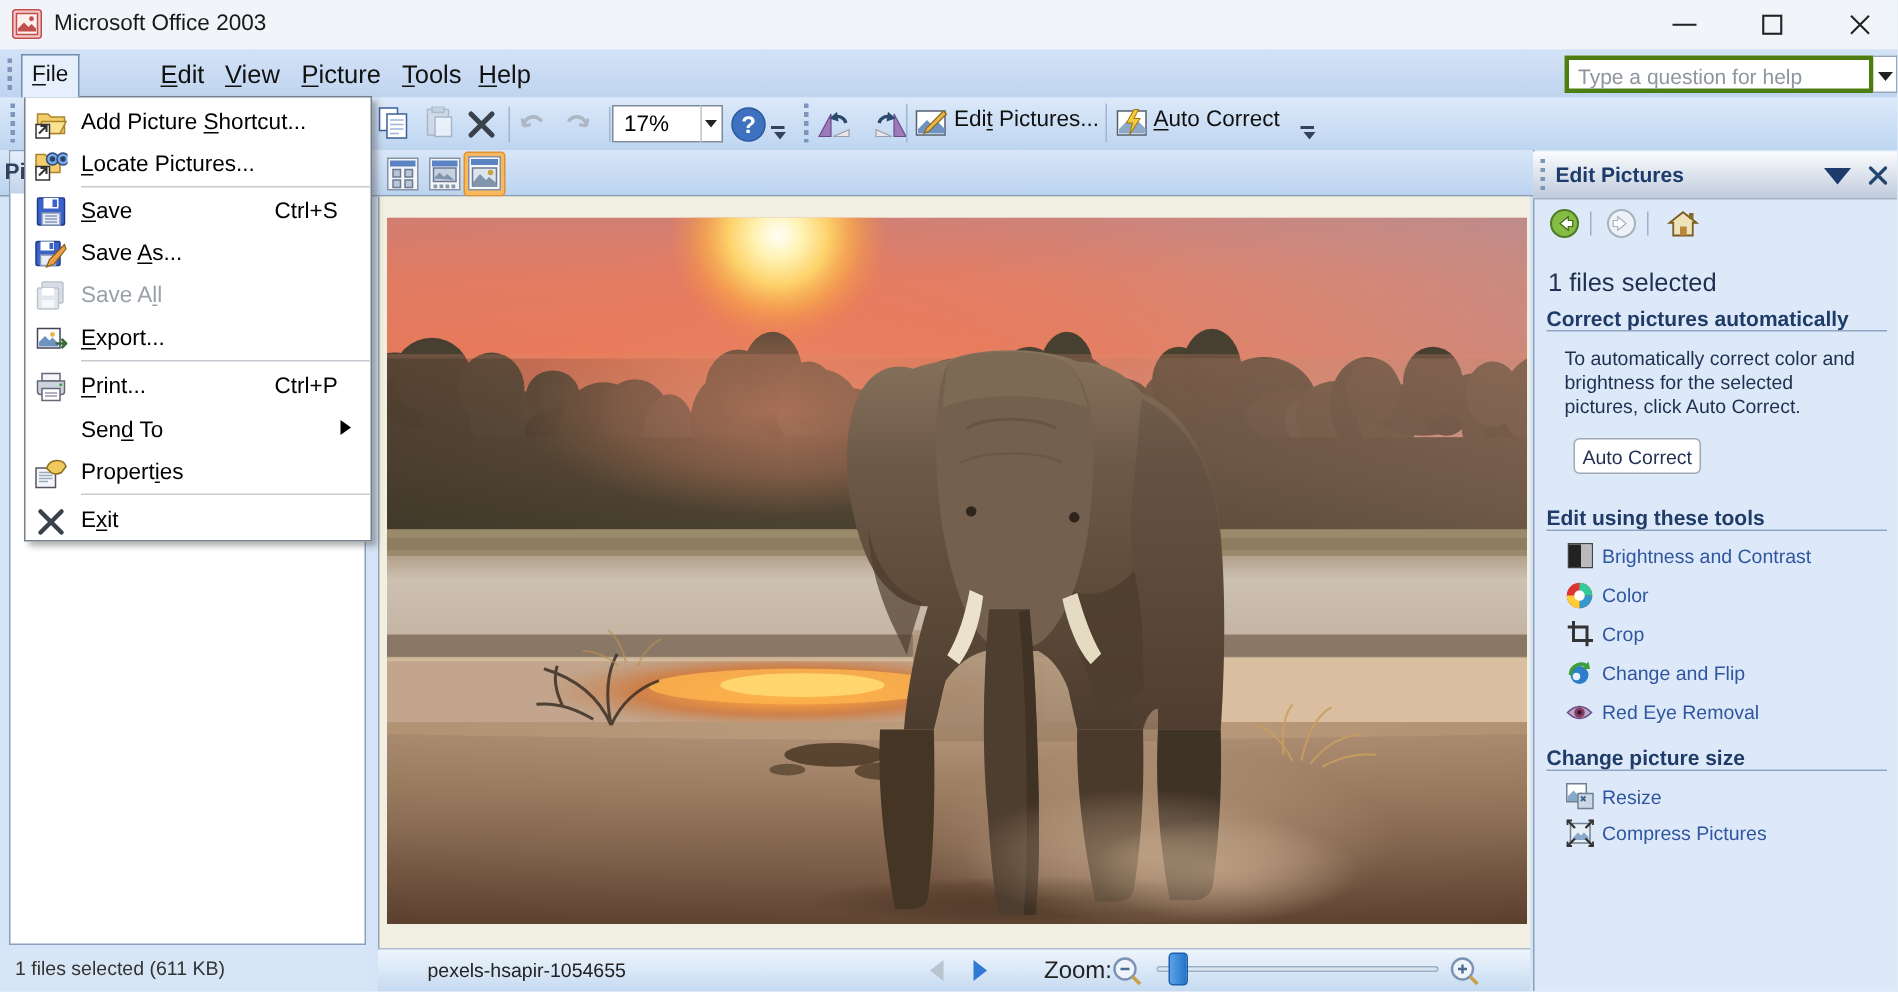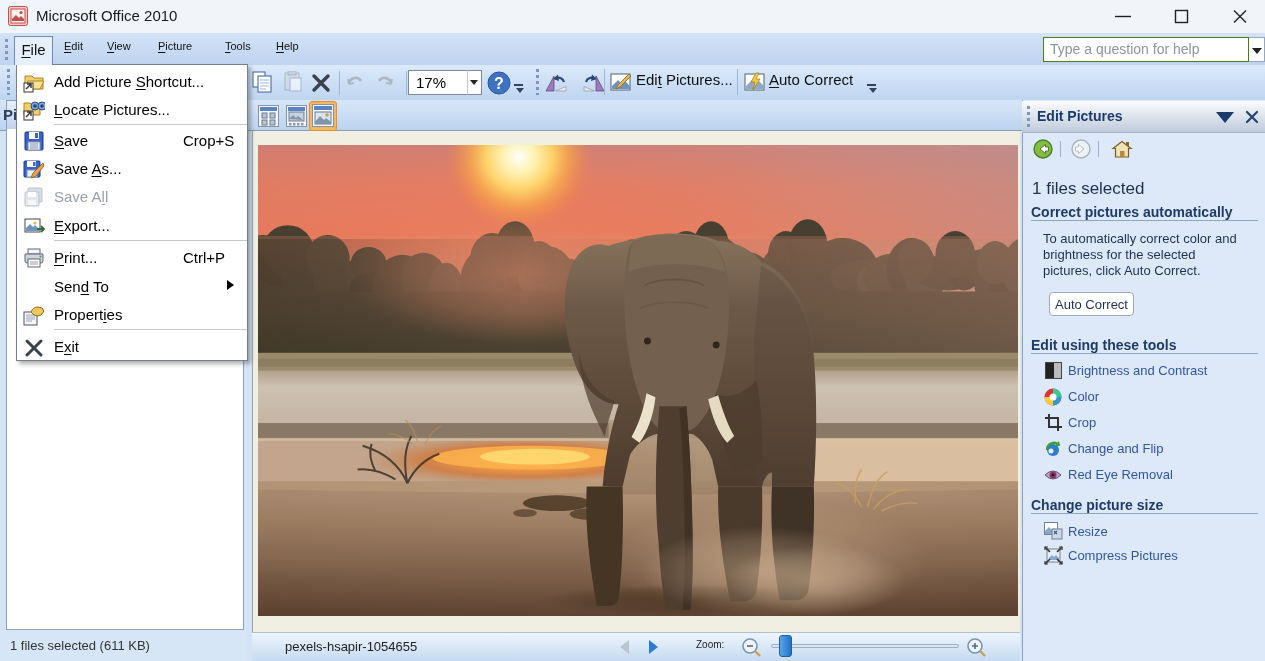--- a/index.html
+++ b/index.html
@@ -8,27 +8,27 @@
 .abs{position:absolute;}
 
 
 #titlebar{left:0;top:0;width:1265px;height:33px;background:#f1f4f9;}
 #titletext{left:36px;top:7px;font-size:15px;color:#1a1a1a;}
 #appicon{left:8px;top:6px;}
 
 
 #menubar{left:0;top:33px;width:1265px;height:32px;
   background:linear-gradient(#d3e2f7,#bfd4ef);}
-.mitem{top:37px;height:25px;font-size:11px;color:#111;padding-top:3px;}
+.mitem{top:37px;height:25px;font-size:17px;color:#111;padding-top:3px;margin-left:43px;}
 u{text-decoration:underline;text-underline-offset:2px;}
 #fileitem{left:14px;top:36px;width:39px;height:29px;background:#e6f0fd;
   border:1px solid #6f8bb0;border-bottom:none;font-size:15px;color:#111;
   text-align:center;padding-top:4px;z-index:30;}
 #qbox{left:1043px;top:37px;width:206px;height:25px;background:#fff;
-  border:1px solid #4d7c0f;color:#8e959e;font-size:14px;padding:3px 0 0 6px;}
+  border:3px solid #4d7c0f;color:#8e959e;font-size:14px;padding:3px 0 0 6px;}
 #qarrow{left:1249px;top:37px;width:16px;height:25px;background:#fff;border:1px solid #94a7bd;border-left:none;}
 #qarrow:after{content:"";position:absolute;left:3px;top:10px;border:5px solid transparent;border-top:6px solid #222;}
 
 
 #toolbar1{left:0;top:65px;width:1265px;height:35px;
   background:linear-gradient(#dcE9fa,#bed5f0);}
 #toolbar2{left:0;top:100px;width:1265px;height:31px;
   background:linear-gradient(#d8e6f8,#bcd3ef);border-bottom:1px solid #8a9cb0;}
 .tsep{top:4px;width:1px;height:26px;background:#9fb6d4;}
 .grip{width:3px;background:repeating-linear-gradient(#7c97bb 0 3px,transparent 3px 6px);}
@@ -39,21 +39,21 @@
   color:#30425e;font-size:15px;font-weight:bold;padding:5px 0 0 0;text-indent:-4px;}
 #statusleft{left:0px;top:630px;width:246px;height:31px;background:#d7e6f6;
   font-size:13px;color:#333;padding:8px 0 0 10px;}
 
 
 #preview{left:252px;top:131px;width:768px;height:530px;background:#f1efe2;border-left:1px solid #99a5ad;}
 #photo{left:258px;top:145px;width:760px;height:471px;}
 #pbar{left:252px;top:632px;width:768px;height:29px;
   background:linear-gradient(#eef5fc,#c5daf1);border-top:1px solid #aebfd4;}
 #fname{left:285px;top:639px;font-size:13px;color:#222;}
-#zoomlbl{left:696px;top:639px;font-size:10px;color:#222;}
+#zoomlbl{left:696px;top:639px;font-size:16px;color:#222;}
 #ztrack{left:771px;top:644px;width:188px;height:4px;background:#dbe5f0;border:1px solid #9db0c7;border-radius:2px;}
 #zthumb{left:779px;top:635px;width:13px;height:22px;border-radius:3px;
   background:linear-gradient(90deg,#5aa3e8,#2272c8);border:1px solid #1c5fa8;}
 
 
 #taskpane{left:1022px;top:100px;width:243px;height:561px;background:#dde9f8;border-left:1px solid #8ba0bc;}
 #tphead{left:1022px;top:101px;width:243px;height:32px;
   background:linear-gradient(#fbfcfe,#bfcbdb);border-bottom:1px solid #a8b4c4;}
 #tptitle{left:1037px;top:108px;font-size:14px;font-weight:bold;color:#1c3a6b;}
 #tpdown{left:1216px;top:112px;width:0;height:0;border:9px solid transparent;border-top:11px solid #1c3a6b;}
@@ -75,21 +75,21 @@
 <body>
 <div id="root">
 
   <div class="abs" id="titlebar"></div>
   <svg class="abs" id="appicon" width="20" height="20" viewBox="0 0 20 20">
     <rect x="0.5" y="0.5" width="19" height="19" rx="2" fill="#f6c9c6" stroke="#c0504d"></rect>
     <rect x="3" y="3" width="14" height="14" fill="#fdf0ef" stroke="#c0504d"></rect>
     <path d="M4 13 l4-4 3 3 2-2 3 3 v2 h-12z" fill="#c0504d"></path>
     <circle cx="13" cy="6.5" r="1.6" fill="#c0504d"></circle>
   </svg>
-  <div class="abs" id="titletext">Microsoft Office 2010</div>
+  <div class="abs" id="titletext">Microsoft Office 2003</div>
   <svg class="abs" style="left:1109px;top:0" width="156" height="33" viewBox="0 0 156 33">
     <path d="M6 16.5 h16" stroke="#222" stroke-width="1.4"></path>
     <rect x="66.5" y="10.5" width="12" height="12" fill="none" stroke="#222" stroke-width="1.4"></rect>
     <path d="M125 10.5 l12 12 M137 10.5 l-12 12" stroke="#222" stroke-width="1.4"></path>
   </svg>
 
   <div class="abs" id="menubar"></div>
   <div class="abs mitem" style="left:64px;"><u>E</u>dit</div>
   <div class="abs mitem" style="left:107px;"><u>V</u>iew</div>
   <div class="abs mitem" style="left:158px;"><u>P</u>icture</div>
@@ -547,21 +547,21 @@
     <div class="msep" style="top:59px;"></div>
     <div class="mrow" style="top:61px;">
       <svg class="mico" viewBox="0 0 22 22">
         <rect x="2" y="2" width="18" height="18" rx="1" fill="#3a62c8" stroke="#1a3a88"></rect>
         <rect x="6" y="2" width="10" height="7" fill="#fff"></rect>
         <rect x="12" y="3" width="3" height="5" fill="#3a62c8"></rect>
         <rect x="5" y="12" width="12" height="8" fill="#e8eef8" stroke="#8898b8"></rect>
         <path d="M7 14 h8 M7 16 h8 M7 18 h8" stroke="#8898b8"></path>
       </svg>
       <span class="txt"><u>S</u>ave</span>
-        <span class="accel">Crop+S</span>
+        <span class="accel">Ctrl+S</span>
     </div>
     <div class="mrow" style="top:89px;">
       <svg class="mico" viewBox="0 0 22 22">
         <rect x="1" y="3" width="16" height="16" rx="1" fill="#3a62c8" stroke="#1a3a88"></rect>
         <rect x="4" y="3" width="9" height="6" fill="#fff"></rect>
         <rect x="10" y="4" width="2.5" height="4" fill="#3a62c8"></rect>
         <rect x="4" y="12" width="10" height="7" fill="#e8eef8" stroke="#8898b8"></rect>
         <path d="M20 5 L10 15 l-2 5 5-2 L21 8z" fill="#e8a04c" stroke="#8a5a10" stroke-width="0.8"></path>
       </svg>
       <span class="txt">Save <u>A</u>s...</span>

